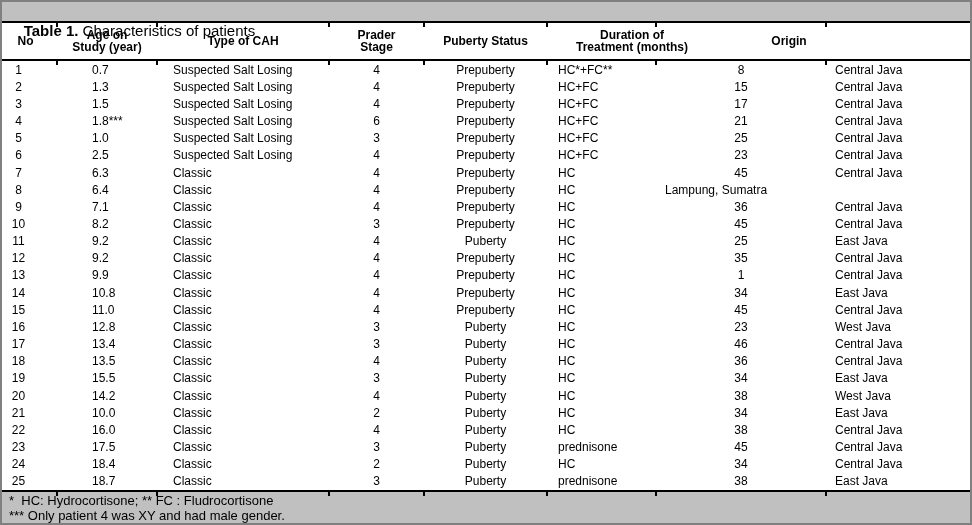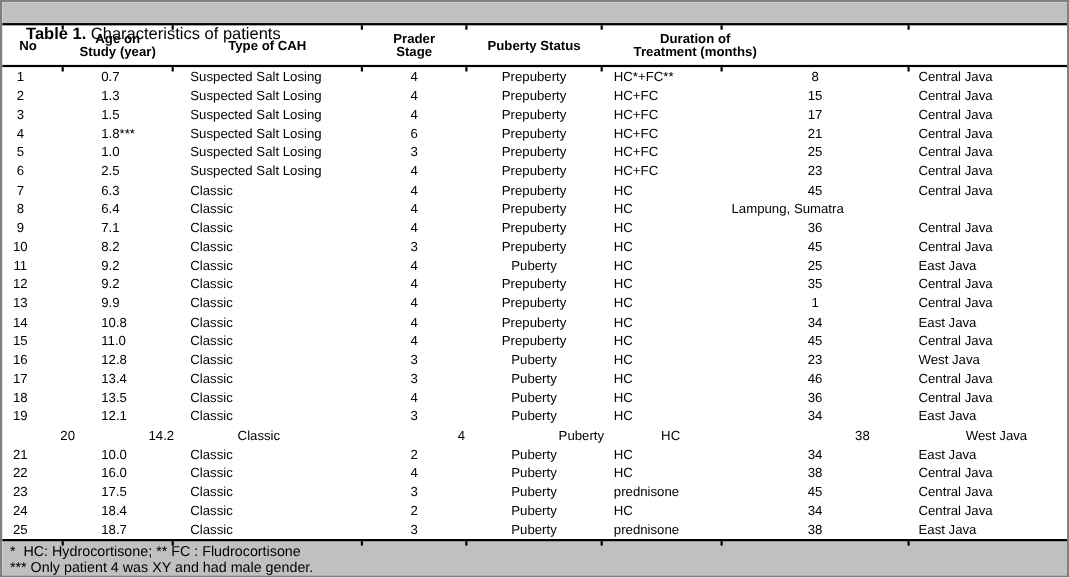--- a/index.html
+++ b/index.html
@@ -87,20 +87,21 @@
   <div class="header-row" id="header-row">
       <div class="header-cell" style="width: 55px; padding-right: 8px;">No</div>
       <div class="header-cell" style="width: 100px;">Age on
 Study (year)</div>
       <div class="header-cell" style="width: 172px;">Type of CAH</div>
       <div class="header-cell" style="width: 95px;">Prader
 Stage</div>
       <div class="header-cell" style="width: 123px;">Puberty Status</div>
       <div class="header-cell" style="width: 170px;">Duration of
 Treatment (months)</div>
+      <div class="header-cell" style="width: 144px;">Origin</div>
     </div>
 
   <div class="tbody" id="table-body">
       <div class="trow">
         <div class="cell center" style="width: 55px; padding-right: 22px;">1</div>
         <div class="cell" style="width: 100px; padding-left: 35px;">0.7</div>
         <div class="cell" style="width: 172px; padding-left: 16px;">Suspected Salt Losing</div>
         <div class="cell center" style="width: 95px;">4</div>
         <div class="cell center" style="width: 123px;">Prepuberty</div>
         <div class="cell" style="width: 109px; padding-left: 11px;">HC*+FC**</div>
@@ -271,30 +272,30 @@
         <div class="cell" style="width: 100px; padding-left: 35px;">13.5</div>
         <div class="cell" style="width: 172px; padding-left: 16px;">Classic</div>
         <div class="cell center" style="width: 95px;">4</div>
         <div class="cell center" style="width: 123px;">Puberty</div>
         <div class="cell" style="width: 109px; padding-left: 11px;">HC</div>
         <div class="cell center" style="width: 170px;">36</div>
         <div class="cell" style="width: 144px; padding-left: 9px;">Central Java</div>
       </div>
       <div class="trow">
         <div class="cell center" style="width: 55px; padding-right: 22px;">19</div>
-        <div class="cell" style="width: 100px; padding-left: 35px;">12.1</div>
+        <div class="cell" style="width: 100px; padding-left: 35px;">15.5</div>
         <div class="cell" style="width: 172px; padding-left: 16px;">Classic</div>
         <div class="cell center" style="width: 95px;">3</div>
         <div class="cell center" style="width: 123px;">Puberty</div>
         <div class="cell" style="width: 109px; padding-left: 11px;">HC</div>
         <div class="cell center" style="width: 170px;">34</div>
         <div class="cell" style="width: 144px; padding-left: 9px;">East Java</div>
       </div>
       <div class="trow">
-        <div class="cell center" style="width: 55px; padding-right: 22px; margin-left: 43px;">20</div>
+        <div class="cell center" style="width: 55px; padding-right: 22px;">20</div>
         <div class="cell" style="width: 100px; padding-left: 35px;">14.2</div>
         <div class="cell" style="width: 172px; padding-left: 16px;">Classic</div>
         <div class="cell center" style="width: 95px;">4</div>
         <div class="cell center" style="width: 123px;">Puberty</div>
         <div class="cell" style="width: 109px; padding-left: 11px;">HC</div>
         <div class="cell center" style="width: 170px;">38</div>
         <div class="cell" style="width: 144px; padding-left: 9px;">West Java</div>
       </div>
       <div class="trow">
         <div class="cell center" style="width: 55px; padding-right: 22px;">21</div>

